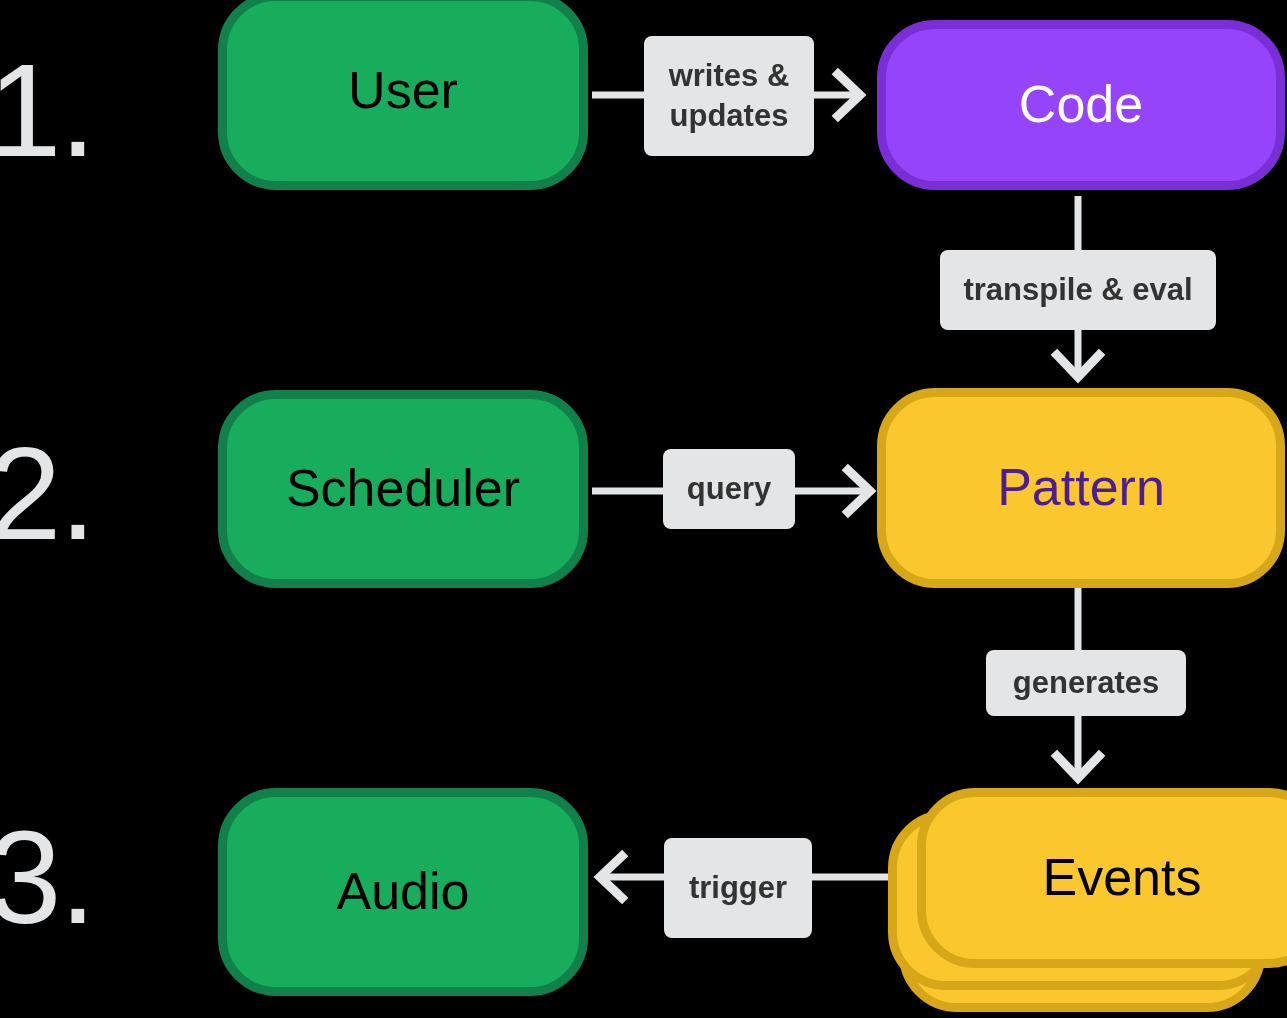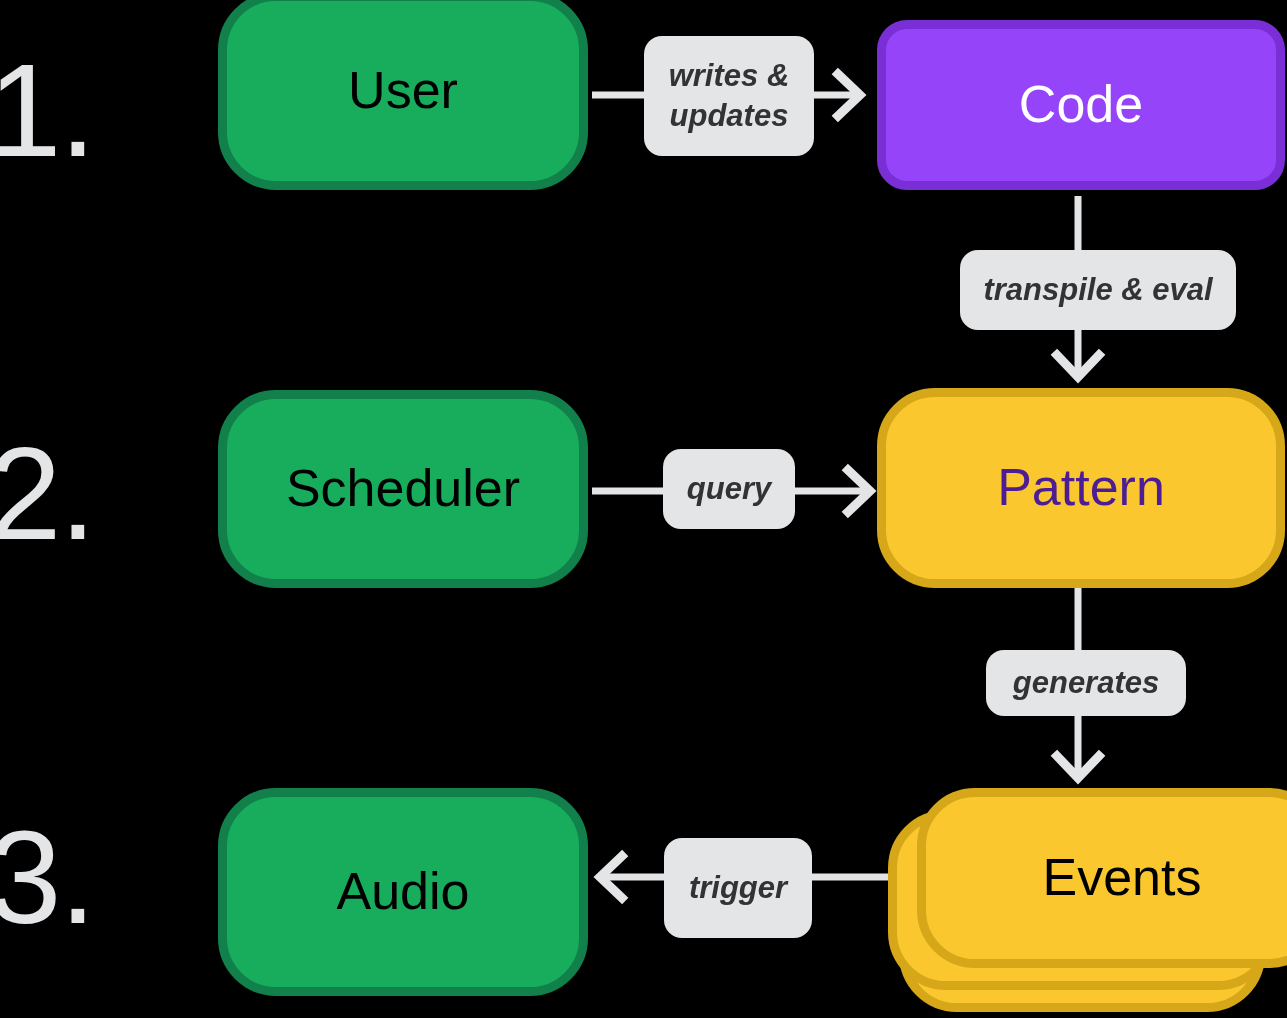--- a/index.html
+++ b/index.html
@@ -115,33 +115,32 @@
     stroke-linecap: square;
     stroke-linejoin: miter;
     fill: none;
   }
 
   
   .edge-label {
     position: absolute;
     box-sizing: border-box;
     background: #e4e5e7;
-    border-radius: 18px;
+    border-radius: 8px;
     color: #333333;
     font-size: 31px;
     font-weight: 700;
     line-height: 1.28;
     text-align: center;
     display: flex;
     align-items: center;
     justify-content: center;
     padding: 12px 18px;
     z-index: 4;
     white-space: pre-line;
-    font-style: italic;
   }
 </style>
 </head>
 <body>
 
 <div id="stage">
 
   <div class="step-num" style="left:-12px; top:45px;">1.</div>
   <div class="step-num" style="left:-12px; top:428px;">2.</div>
   <div class="step-num" style="left:-12px; top:812px;">3.</div>
@@ -161,21 +160,21 @@
     <polyline class="edge-head" points="1057,756 1078,778 1099,756"></polyline>
 
     <line class="edge-line" x1="895" y1="877" x2="600" y2="877"></line>
     <polyline class="edge-head" points="622,856 600,877 622,898"></polyline>
   </svg>
 
   <div class="node green" style="left:218px; top:-8px; width:370px; height:198px;">
     <span class="node-label">User</span>
   </div>
 
-  <div class="node purple" style="left:877px; top:20px; width:408px; height:170px;border-radius:30px;">
+  <div class="node purple" style="left:877px; top:20px; width:408px; height:170px;">
     <span class="node-label">Code</span>
   </div>
 
   <div class="node green" style="left:218px; top:390px; width:370px; height:198px;">
     <span class="node-label">Scheduler</span>
   </div>
 
   <div class="node yellow" style="left:877px; top:388px; width:408px; height:200px;">
     <span class="node-label">Pattern</span>
   </div>
@@ -188,21 +187,21 @@
     <div class="stack-layer" style="left:22px; top:44px; width:366px; height:180px;"></div>
     <div class="stack-layer" style="left:11px; top:22px; width:388px; height:180px;"></div>
     <div class="stack-top" style="left:0px; top:0px; width:410px; height:180px;">
       <span class="node-label">Events</span>
     </div>
   </div>
 
   <div class="edge-label" style="left:644px; top:36px; width:170px; height:120px;">writes &amp;
 updates</div>
 
-  <div class="edge-label" style="left:940px; top:250px; width:276px; height:80px;margin-left:20px;">transpile &amp; eval</div>
+  <div class="edge-label" style="left:940px; top:250px; width:276px; height:80px;">transpile &amp; eval</div>
 
   <div class="edge-label" style="left:663px; top:449px; width:132px; height:80px;">query</div>
 
   <div class="edge-label" style="left:986px; top:650px; width:200px; height:66px;">generates</div>
 
   <div class="edge-label" style="left:664px; top:838px; width:148px; height:100px;">trigger</div>
 
 </div>
 
 </body></html>

